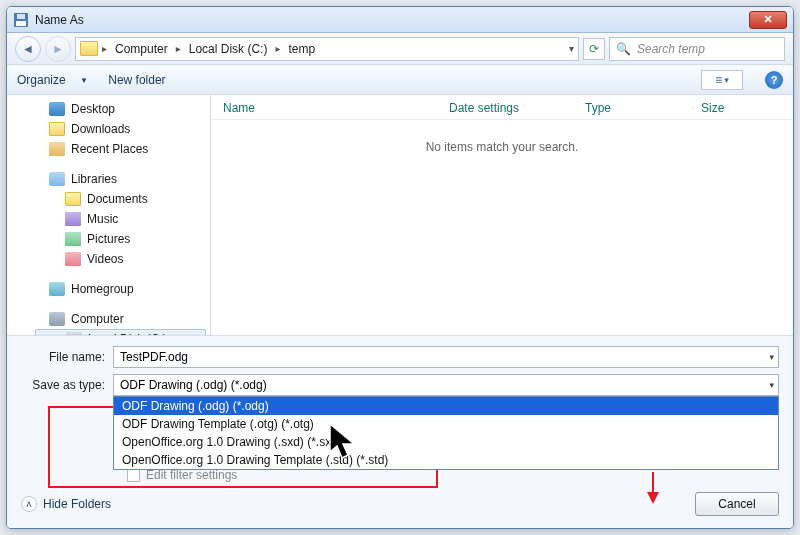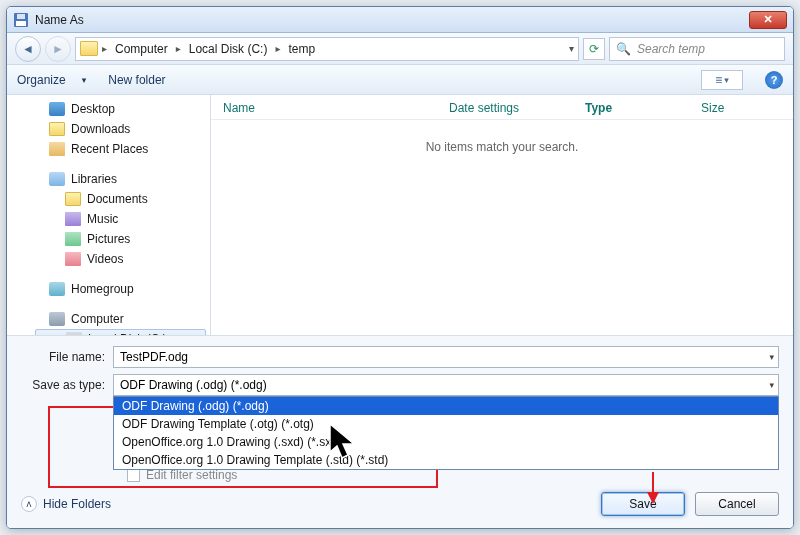--- a/index.html
+++ b/index.html
@@ -37,21 +37,21 @@
   .ico-pic { background: linear-gradient(#aee4c0,#6cc78e); border-radius: 1px; }
   .ico-vid { background: linear-gradient(#f5b8c0,#e87f8e); border-radius: 1px; }
   .ico-home { background: linear-gradient(#a8d8e8,#5fb0cc); border-radius: 2px; }
   .ico-comp { background: linear-gradient(#bcc8d6,#8d9bae); border-radius: 2px; }
   .ico-drive { background: linear-gradient(#d8dde4,#aeb6c0); border-radius: 1px; }
   .gap { height: 10px; }
   .content { flex: 1; display: flex; flex-direction: column; }
   .cols { display: flex; padding: 6px 12px 4px 12px; color: #0f766e; gap: 16px; border-bottom: 1px solid #e8ecf2; }
   .cols span:nth-child(1){ width: 210px; }
   .cols span:nth-child(2){ width: 120px; }
-  .cols span:nth-child(3){ width: 100px; font-weight: bold; }
+  .cols span:nth-child(3){ width: 100px; }
   .cols span:nth-child(4){ width: 80px; }
   .empty { text-align: center; color: #666; padding: 20px 0; }
   .bottom { border-top: 1px solid #d6dee8; padding: 10px 14px 12px 14px; background: #f4f7fb; }
   .frow { display: flex; align-items: center; gap: 8px; margin-bottom: 6px; position: relative; }
   .frow label { width: 84px; text-align: right; color: #222; }
   .finput { flex: 1; height: 22px; border: 1px solid #a9b6c8; background: #fff; padding: 0 6px; display: flex; align-items: center; position: relative; }
   .finput .dd { position: absolute; right: 4px; color: #444; font-size: 9px; }
   .dropdown-open { position: absolute; left: 92px; right: 0; top: 22px; border: 1px solid #6a88b0; background: #fff; z-index: 10; }
   .dropdown-open .opt { padding: 2px 8px; color: #111; }
   .dropdown-open .opt.sel { background: #1a63d8; color: #fff; }
@@ -204,21 +204,20 @@
     <div class="editrow">
       <div class="cb"></div>
       <span>Edit filter settings</span>
     </div>
     <div class="actionrow">
       <div class="hide">
         <div class="chev">˄</div>
         <span>Hide Folders</span>
       </div>
       <div class="sp"></div>
-      <div class="btn primary">Save</div>
       <div class="btn">Cancel</div>
     </div>
   </div>
 
 </div>
 
 <div class="redbox" style="left:48px; top:406px; width:390px; height:82px;"></div>
 
 <svg class="red-arrow" style="left:644px; top:470px;" width="18" height="34" viewBox="0 0 18 34">
     <line x1="9" y1="2" x2="9" y2="24" stroke="#e01b24" stroke-width="2"></line>

